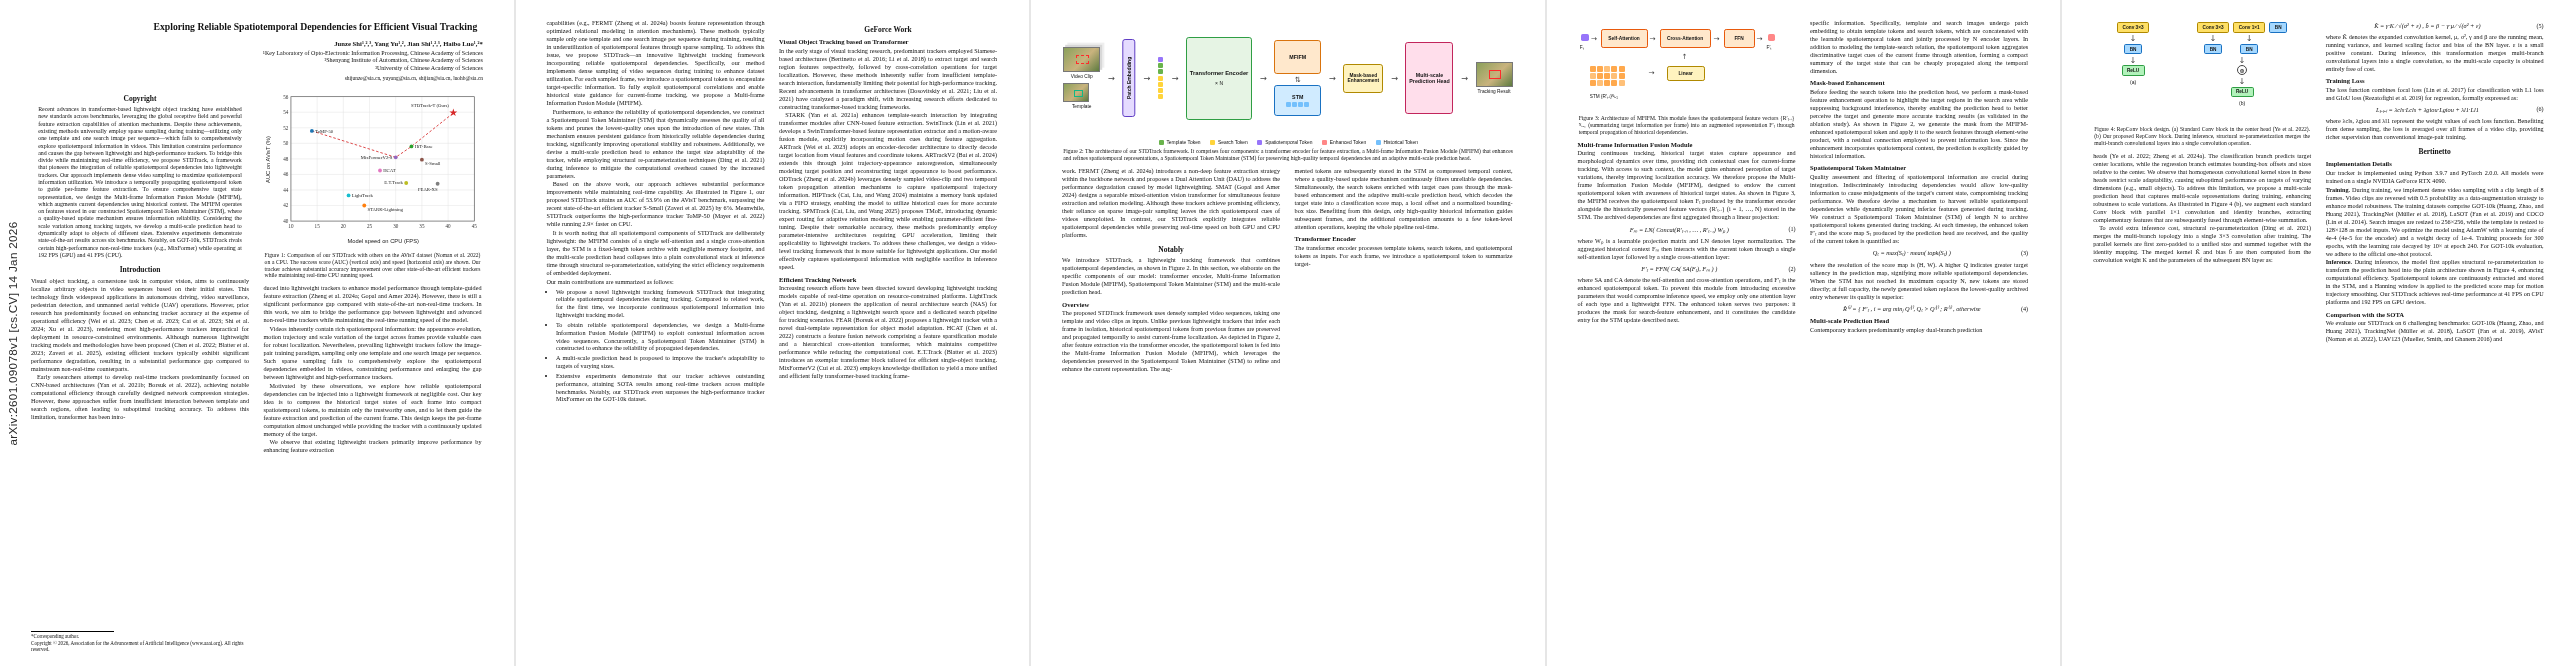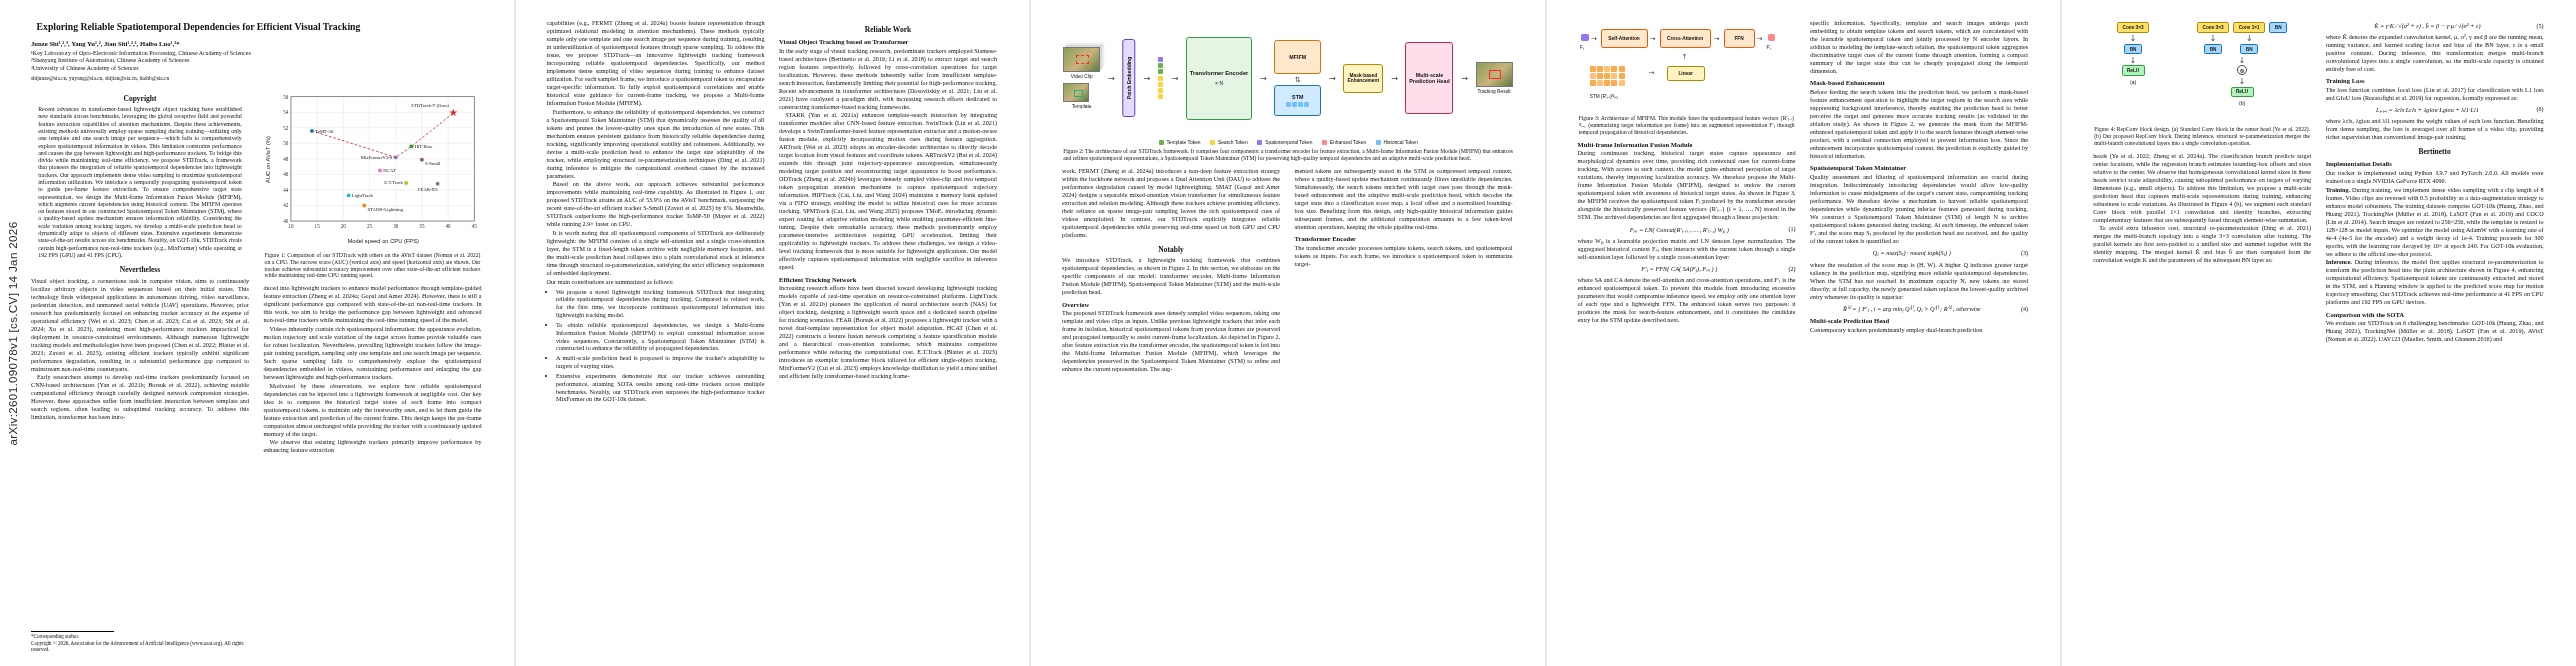--- a/index.html
+++ b/index.html
@@ -9,21 +9,21 @@
   .page { background:#ffffff; flex:1 1 0; height:667px; padding:19px 31px 15.6px 31px; position:relative; overflow:hidden; }
   .cols { display:flex; gap:14.5px; }
   .col { width:218px; flex:0 0 218px; }
 
   
   .arxiv { position:absolute; left:-207px; top:327px; width:439px; text-align:center;
            transform:rotate(-90deg); font-family:"Liberation Sans", sans-serif;
            font-size:11.7px; color:#2b2b2b; letter-spacing:0.3px; white-space:nowrap; }
 
   
-  .titleblock { text-align:left; margin:1.1px 0 7.8px 0; }
+  .titleblock { text-align:right; margin:1.1px 0 7.8px 0; }
   .title { font-size:9.7px; font-weight:bold; line-height:12.2px; margin:2.2px 5.6px 6.7px 5.6px; }
   .authors { font-size:6.7px; font-weight:bold; margin-bottom:2.8px; }
   .affil { font-size:6px; line-height:7.6px; }
   .emails { font-size:5.4px; margin-top:2.2px; }
 
   
   .sec { text-align:center; font-weight:bold; font-size:7.5px; margin:5.6px 0 2.8px 0; }
   .subsec { font-weight:bold; font-size:6.6px; margin:4.4px 0 1.7px 0; }
   .p { font-size:6.2px; line-height:8px; text-align:justify; text-indent:6.1px; margin-bottom:0.6px; }
   .noind { text-indent:0; }
@@ -110,21 +110,21 @@
       <div class="authors">Junze Shi¹,²,³, Yang Yu¹,², Jian Shi¹,²,³, Haibo Luo¹,²*</div>
       <div class="affil">¹Key Laboratory of Opto-Electronic Information Processing, Chinese Academy of Sciences</div>
       <div class="affil">²Shenyang Institute of Automation, Chinese Academy of Sciences</div>
       <div class="affil">³University of Chinese Academy of Sciences</div>
       <div class="emails">shijunze@sia.cn, yuyang@sia.cn, shijian@sia.cn, luohb@sia.cn</div>
     </div>
     <div class="cols">
       <div class="col">
         <div class="sec">Copyright</div>
         <p class="abstract-text">Recent advances in transformer-based lightweight object tracking have established new standards across benchmarks, leveraging the global receptive field and powerful feature extraction capabilities of attention mechanisms. Despite these achievements, existing methods universally employ sparse sampling during training—utilizing only one template and one search image per sequence—which fails to comprehensively explore spatiotemporal information in videos. This limitation constrains performance and causes the gap between lightweight and high-performance trackers. To bridge this divide while maintaining real-time efficiency, we propose STDTrack, a framework that pioneers the integration of reliable spatiotemporal dependencies into lightweight trackers. Our approach implements dense video sampling to maximize spatiotemporal information utilization. We introduce a temporally propagating spatiotemporal token to guide per-frame feature extraction. To ensure comprehensive target state representation, we design the Multi-frame Information Fusion Module (MFIFM), which augments current dependencies using historical context. The MFIFM operates on features stored in our constructed Spatiotemporal Token Maintainer (STM), where a quality-based update mechanism ensures information reliability. Considering the scale variation among tracking targets, we develop a multi-scale prediction head to dynamically adapt to objects of different sizes. Extensive experiments demonstrate state-of-the-art results across six benchmarks. Notably, on GOT-10k, STDTrack rivals certain high-performance non-real-time trackers (e.g., MixFormer) while operating at 192 FPS (GPU) and 41 FPS (CPU).</p>
-        <div class="sec">Nevertheless</div>
+        <div class="sec">Introduction</div>
         <p class="p noind">Visual object tracking, a cornerstone task in computer vision, aims to continuously localize arbitrary objects in video sequences based on their initial states. This technology finds widespread applications in autonomous driving, video surveillance, pedestrian detection, and unmanned aerial vehicle (UAV) operations. However, prior research has predominantly focused on enhancing tracker accuracy at the expense of operational efficiency (Wei et al. 2023; Chen et al. 2023; Cai et al. 2023; Shi et al. 2024; Xu et al. 2023), rendering most high-performance trackers impractical for deployment in resource-constrained environments. Although numerous lightweight tracking models and methodologies have been proposed (Chen et al. 2022; Blatter et al. 2023; Zaveri et al. 2025), existing efficient trackers typically exhibit significant performance degradation, resulting in a substantial performance gap compared to mainstream non-real-time counterparts.</p>
         <p class="p">Early researchers attempt to develop real-time trackers predominantly focused on CNN-based architectures (Yan et al. 2021b; Borsuk et al. 2022), achieving notable computational efficiency through carefully designed network compression strategies. However, these approaches suffer from insufficient interaction between template and search regions, often leading to suboptimal tracking accuracy. To address this limitation, transformer has been intro-</p>
         <div class="footnote">
           <div class="fnrule"></div>
           <div>*Corresponding author.</div>
           <div>Copyright © 2026, Association for the Advancement of Artificial Intelligence (www.aaai.org). All rights reserved.</div>
         </div>
       </div>
       <div class="col">
         <div class="fig1">
@@ -207,21 +207,21 @@
         <p class="p">It is worth noting that all spatiotemporal components of STDTrack are deliberately lightweight: the MFIFM consists of a single self-attention and a single cross-attention layer, the STM is a fixed-length token archive with negligible memory footprint, and the multi-scale prediction head collapses into a plain convolutional stack at inference time through structural re-parameterization, satisfying the strict efficiency requirements of embedded deployment.</p>
         <p class="lead">Our main contributions are summarized as follows:</p>
         <ul class="bullets">
           <li>We propose a novel lightweight tracking framework STDTrack that integrating reliable spatiotemporal dependencies during tracking. Compared to related work, for the first time, we incorporate continuous spatiotemporal information into lightweight tracking model.</li>
           <li>To obtain reliable spatiotemporal dependencies, we design a Multi-frame Information Fusion Module (MFIFM) to exploit contextual information across video sequences. Concurrently, a Spatiotemporal Token Maintainer (STM) is constructed to enhance the reliability of propagated dependencies.</li>
           <li>A multi-scale prediction head is proposed to improve the tracker's adaptability to targets of varying sizes.</li>
           <li>Extensive experiments demonstrate that our tracker achieves outstanding performance, attaining SOTA results among real-time trackers across multiple benchmarks. Notably, our STDTrack even surpasses the high-performance tracker MixFormer on the GOT-10k dataset.</li>
         </ul>
       </div>
       <div class="col">
-        <div class="sec">Reliable Work</div>
+        <div class="sec">GeForce Work</div>
         <div class="subsec">Visual Object Tracking based on Transformer</div>
         <p class="p noind">In the early stage of visual tracking research, predominant trackers employed Siamese-based architectures (Bertinetto et al. 2016; Li et al. 2018) to extract target and search region features respectively, followed by cross-correlation operations for target localization. However, these methods inherently suffer from insufficient template-search interaction, fundamentally limiting their potential for high-performance tracking. Recent advancements in transformer architectures (Dosovitskiy et al. 2021; Liu et al. 2021) have catalyzed a paradigm shift, with increasing research efforts dedicated to constructing transformer-based tracking frameworks.</p>
         <p class="p">STARK (Yan et al. 2021a) enhances template-search interaction by integrating transformer modules after CNN-based feature extraction. SwinTrack (Lin et al. 2021) develops a SwinTransformer-based feature representation extractor and a motion-aware fusion module, explicitly incorporating motion cues during feature aggregation. ARTrack (Wei et al. 2023) adopts an encoder-decoder architecture to directly decode target location from visual features and coordinate tokens. ARTrackV2 (Bai et al. 2024) extends this through joint trajectory-appearance autoregression, simultaneously modeling target position and reconstructing target appearance to boost performance. ODTrack (Zheng et al. 2024b) leverages densely sampled video-clip and two temporal token propagation attention mechanisms to capture spatiotemporal trajectory information. HIPTrack (Cai, Liu, and Wang 2024) maintains a memory bank updated via a FIFO strategy, enabling the model to utilize historical cues for more accurate tracking. SPMTrack (Cai, Liu, and Wang 2025) proposes TMoE, introducing dynamic expert routing for adaptive relation modeling while enabling parameter-efficient fine-tuning. Despite their remarkable accuracy, these methods predominantly employ parameter-intensive architectures requiring GPU acceleration, limiting their applicability to lightweight trackers. To address these challenges, we design a video-level tracking framework that is more suitable for lightweight applications. Our model effectively captures spatiotemporal information with negligible sacrifice in inference speed.</p>
         <div class="subsec">Efficient Tracking Network</div>
         <p class="p noind">Increasing research efforts have been directed toward developing lightweight tracking models capable of real-time operation on resource-constrained platforms. LightTrack (Yan et al. 2021b) pioneers the application of neural architecture search (NAS) for object tracking, designing a lightweight search space and a dedicated search pipeline for tracking scenarios. FEAR (Borsuk et al. 2022) proposes a lightweight tracker with a novel dual-template representation for object model adaptation. HCAT (Chen et al. 2022) constructs a feature fusion network comprising a feature sparsification module and a hierarchical cross-attention transformer, which maintains competitive performance while reducing the computational cost. E.T.Track (Blatter et al. 2023) introduces an exemplar transformer block tailored for efficient single-object tracking. MixFormerV2 (Cui et al. 2023) employs knowledge distillation to yield a more unified and efficient fully transformer-based tracking frame-</p>
       </div>
     </div>
   </div>
 
   <div class="page">

